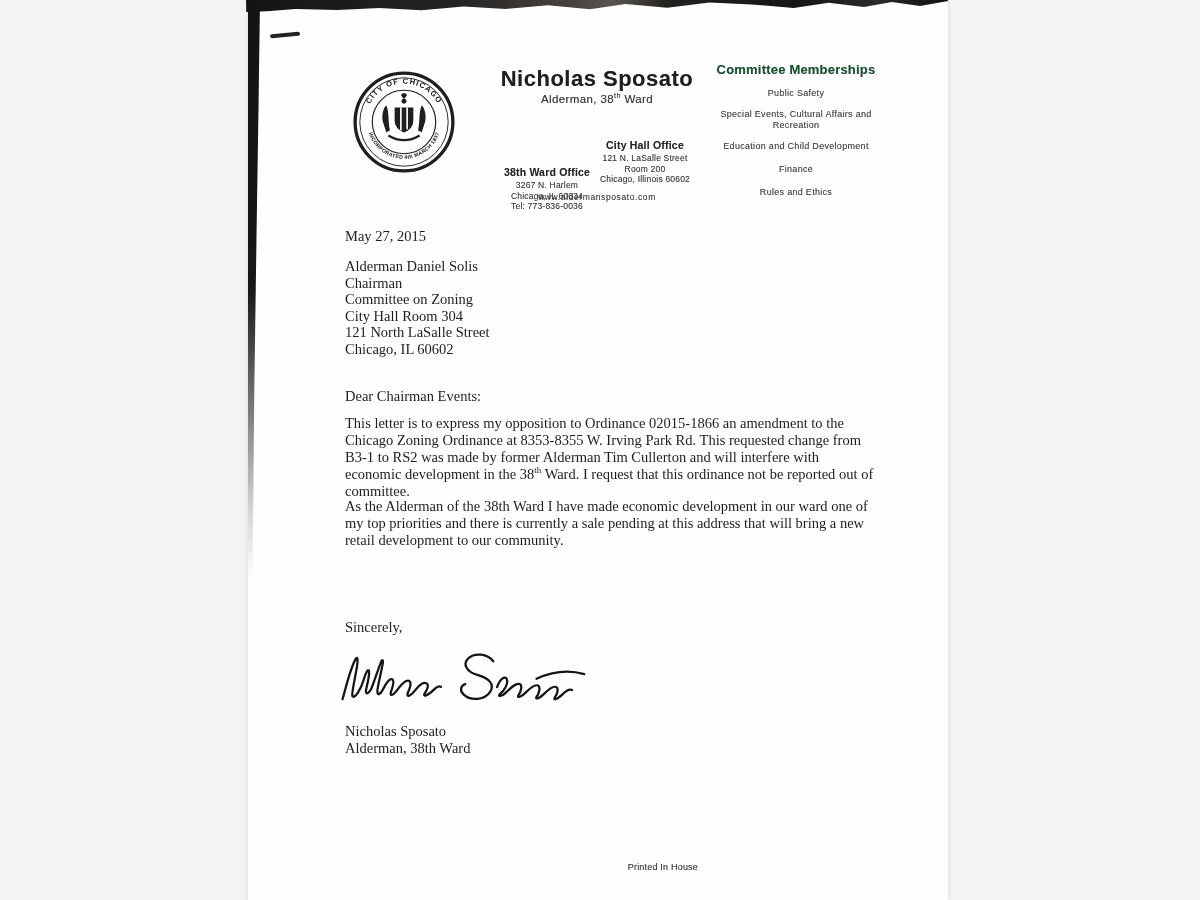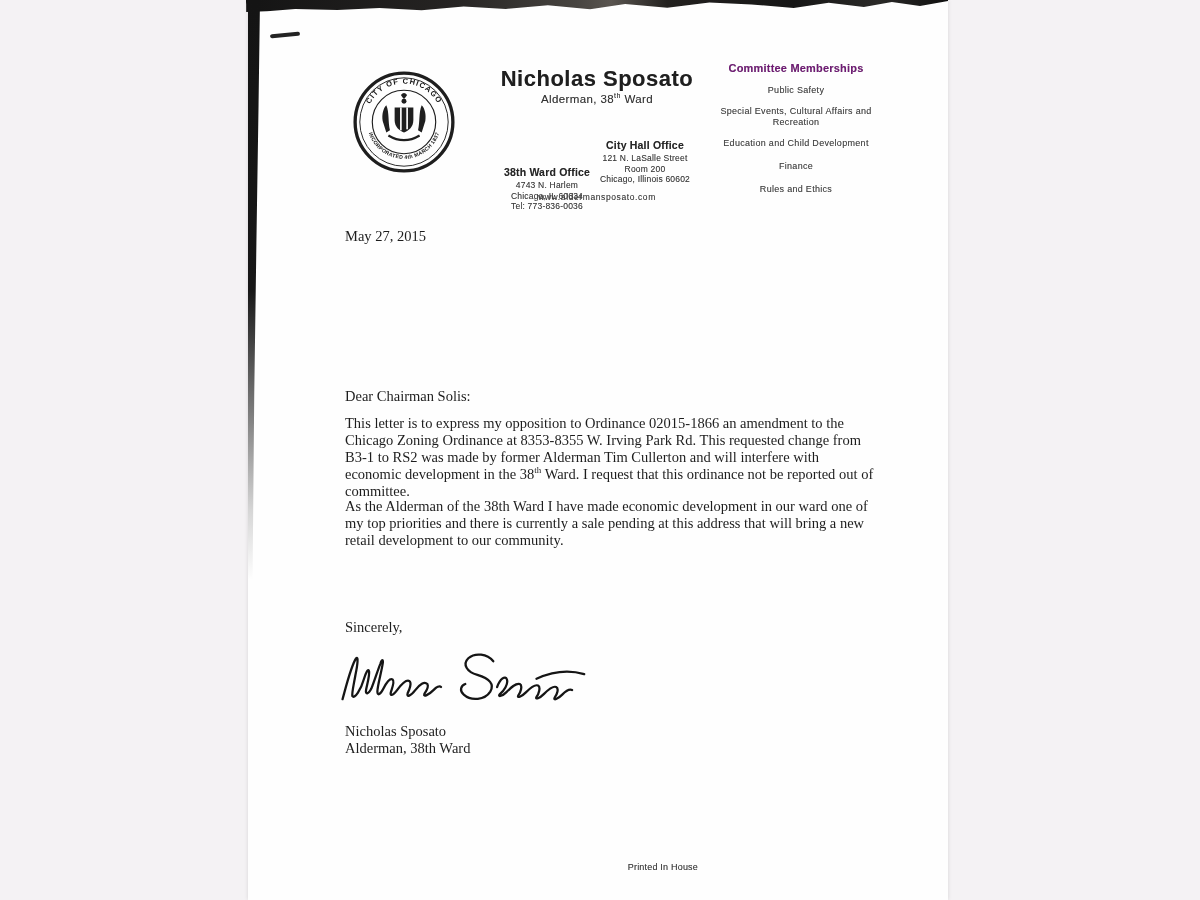--- a/index.html
+++ b/index.html
@@ -35,21 +35,21 @@
   }
   .lh-title{position:absolute;left:199px;top:93px;width:300px;text-align:center;font-size:11.5px;color:#333;letter-spacing:0.4px;}
   .lh-council{position:absolute;left:199px;top:111px;width:300px;text-align:center;font-size:11.5px;color:#333;letter-spacing:0.4px;line-height:13px;}
   .office{position:absolute;width:170px;text-align:center;color:#3b3b3b;}
   .office-ward{left:214px;top:142px;margin-top:24px;}
   .office-hall{left:312px;top:139px;}
   .office h3{margin:0 0 2px 0;font-size:10.5px;font-weight:bold;color:#262626;letter-spacing:0.2px;}
   .office div{font-size:8.5px;line-height:10.5px;letter-spacing:0.2px;}
   .lh-web{position:absolute;left:199px;top:192px;width:300px;text-align:center;font-size:8.5px;color:#3e3e3e;letter-spacing:0.6px;}
   .committees{position:absolute;left:462px;top:62px;width:172px;text-align:center;}
-  .committees h2{margin:0 0 11px 0;font-size:11px;font-weight:bold;color:#701a75;letter-spacing:0.2px;}
+  .committees h2{margin:0 0 11px 0;font-size:13px;font-weight:bold;color:#14532d;letter-spacing:0.2px;}
   .committees .c-item{font-size:9px;line-height:11px;color:#454545;letter-spacing:0.3px;margin-bottom:10px;}
   .committees .c-item.gap-lg{margin-bottom:12px;}
   .scan-text{text-shadow:0 0 0.6px rgba(60,60,60,0.45);}
   
   .body-text{font-family:"Liberation Serif",serif;color:#1d1d1d;font-size:14.5px;line-height:17px;}
   .lt-date{position:absolute;left:97px;top:228px;}
   .lt-recipient{position:absolute;left:97px;top:258px;line-height:16.5px;}
   .lt-salutation{position:absolute;left:97px;top:388px;}
   .lt-p1{position:absolute;left:97px;top:415px;width:530px;}
   .lt-p2{position:absolute;left:97px;top:498px;width:530px;}
@@ -97,21 +97,21 @@
       <path d="M67,34 c3,3 4.5,9 3.5,15 l-3.5,11 l-3.5,-2 c2,-8 0.5,-17 3.5,-24 Z"></path>
       <path d="M35,63 Q50,72 65,63" fill="none" stroke="#1f1f1f" stroke-width="2.2"></path>
     </g>
   </svg>
 
   <div class="lh-name scan-text">Nicholas Sposato</div>
   <div class="lh-title scan-text"><span>Alderman, 38</span><sup class="ss">th</sup><span> Ward</span></div>
 
   <div class="office office-ward scan-text">
     <h3>38th Ward Office</h3>
-    <div>4743 N. Harlem</div>
+    <div>3267 N. Harlem</div>
     <div>Chicago, IL 60634</div>
     <div>Tel: 773-836-0036</div>
   </div>
   <div class="office office-hall scan-text">
     <h3>City Hall Office</h3>
     <div>121 N. LaSalle Street</div>
     <div>Room 200</div>
     <div>Chicago, Illinois 60602</div>
   </div>
   <div class="lh-web scan-text">www.aldermansposato.com</div>
@@ -120,22 +120,30 @@
     <h2 class="scan-text">Committee Memberships</h2>
     <div class="c-item scan-text">Public Safety</div>
     <div class="c-item scan-text">Special Events, Cultural Affairs and Recreation</div>
     <div class="c-item gap-lg scan-text">Education and Child Development</div>
     <div class="c-item gap-lg scan-text">Finance</div>
     <div class="c-item scan-text">Rules and Ethics</div>
   </div>
 
   <div class="body-text lt-date">May 27, 2015</div>
 
+  <div class="body-text lt-recipient">
+    <div>Alderman Daniel Solis</div>
+    <div>Chairman</div>
+    <div>Committee on Zoning</div>
+    <div>City Hall Room 304</div>
+    <div>121 North LaSalle Street</div>
+    <div>Chicago, IL 60602</div>
+  </div>
 
-  <div class="body-text lt-salutation">Dear Chairman Solis:</div>
+  <div class="body-text lt-salutation">Dear Chairman Events:</div>
 
   <div class="body-text lt-p1"><span>This letter is to express my opposition to Ordinance 02015-1866 an amendment to the Chicago Zoning Ordinance at 8353-8355 W. Irving Park Rd. This requested change from B3-1 to RS2 was made by former Alderman Tim Cullerton and will interfere with economic development in the 38</span><sup class="ss">th</sup><span> Ward.  I request that this ordinance not be reported out of committee.</span></div>
 
   <div class="body-text lt-p2">As the Alderman of the 38th Ward I have made economic development in our ward one of my top priorities and there is currently a sale pending at this address that will bring a new retail development to our community.</div>
 
 
   <div class="body-text lt-closing">Sincerely,</div>
 
   <svg class="signature" viewBox="0 0 330 80">
     <g fill="none" stroke="#151515" stroke-width="3" stroke-linecap="round" stroke-linejoin="round">

